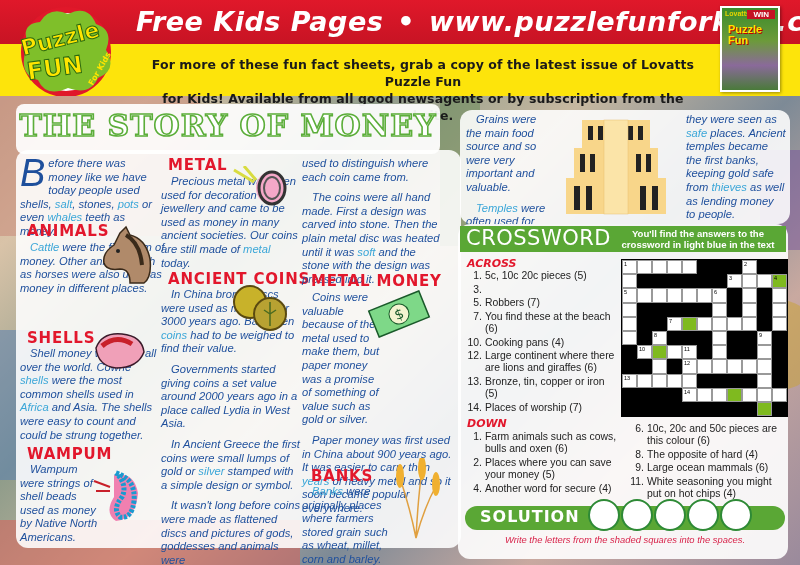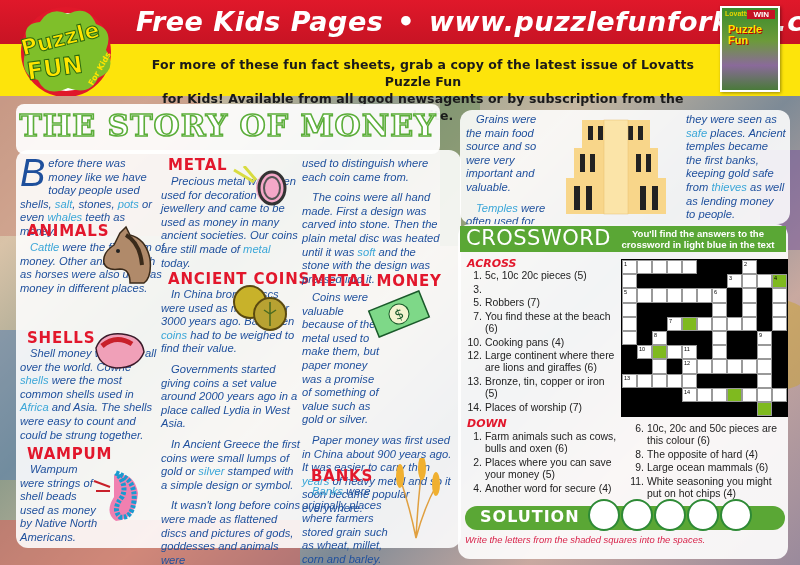--- a/index.html
+++ b/index.html
@@ -38,21 +38,21 @@
 .clue .n{width:16px;text-align:right;margin-right:3px;flex:none}
 .grid{position:absolute;left:621px;top:259px;display:grid;grid-template-columns:repeat(11,15px);grid-auto-rows:14.2px;border:1px solid #000;background:#000}
 .cell{background:#fff;border:.5px solid #999;position:relative}
 .cell.b{background:#000;border-color:#000}
 .cell.g{background:#7fba1f}
 .cell .num{position:absolute;left:1px;top:0;font-size:5.5px;line-height:6px;color:#000}
 .sol-bar{position:absolute;left:465px;top:506px;width:320px;height:24px;background:#5aa735;border-radius:12px}
 .sol-label{position:absolute;left:480px;top:507px;font-family:"DejaVu Sans",sans-serif;font-weight:bold;font-size:16px;color:#fff;letter-spacing:1px}
 .sol-circles{position:absolute;left:588px;top:499px;display:flex;gap:1px}
 .sol-circle{width:32px;height:32px;border-radius:50%;background:#fff;border:2px solid #2e8a36}
-.sol-note{position:absolute;left:465px;top:534px;width:320px;font-style:italic;font-size:9.4px;color:#d8234a}
+.sol-note{position:absolute;left:465px;top:534px;width:320px;text-align:center;font-style:italic;font-size:9.4px;color:#d8234a}
 </style>
 </head>
 <body>
 
 <div class="bgpatch" style="left:0;top:96px;width:200px;height:140px;background:#c98a7a"></div>
 <div class="bgpatch" style="left:0;top:330px;width:60px;height:150px;background:#5a7fb0"></div>
 <div class="bgpatch" style="left:0;top:520px;width:300px;height:45px;background:#d8605a"></div>
 <div class="bgpatch" style="left:740px;top:300px;width:80px;height:90px;border-radius:50%;background:#c9a23a"></div>
 <div class="bgpatch" style="left:760px;top:150px;width:40px;height:100px;background:#7a5a9a"></div>
 <div class="bgpatch" style="left:440px;top:96px;width:40px;height:150px;background:#6a8a5a"></div>

